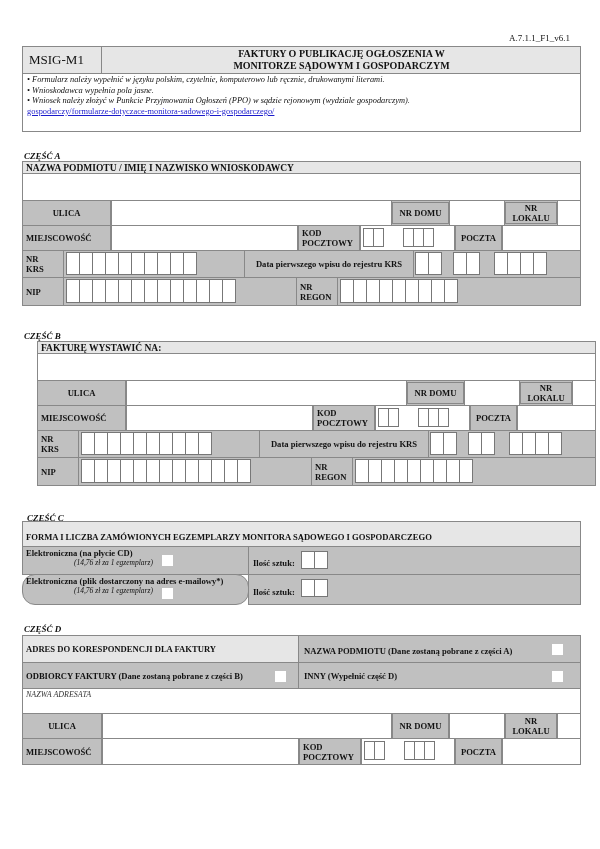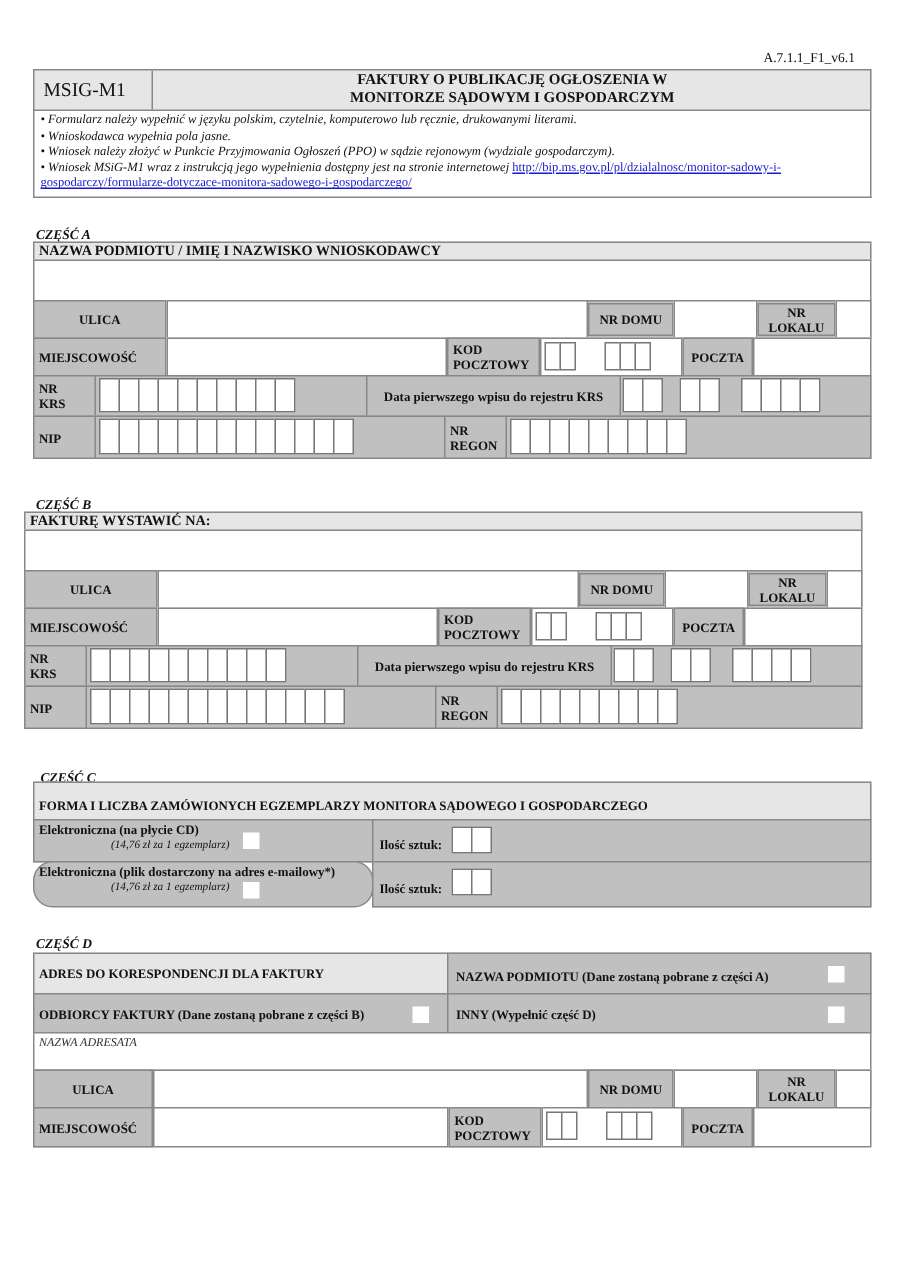--- a/index.html
+++ b/index.html
@@ -33,21 +33,20 @@
   <div class="title">
     <div>FAKTURY O PUBLIKACJĘ OGŁOSZENIA W</div>
     <div>MONITORZE SĄDOWYM I GOSPODARCZYM</div>
   </div>
 </div>
 
 <div class="abs notes">
   <div>• Formularz należy wypełnić w języku polskim, czytelnie, komputerowo lub ręcznie, drukowanymi literami.</div>
   <div>• Wnioskodawca wypełnia pola jasne.</div>
   <div>• Wniosek należy złożyć w Punkcie Przyjmowania Ogłoszeń (PPO) w sądzie rejonowym (wydziale gospodarczym).</div>
-  <div><span>• Wniosek MSiG-M1 wraz z instrukcją jego wypełnienia dostępny jest na stronie internetowej </span><a>http://bip.ms.gov.pl/pl/dzialalnosc/monitor-sadowy-i-</a></div>
   <div><a>gospodarczy/formularze-dotyczace-monitora-sadowego-i-gospodarczego/</a></div>
 </div>
 
 <div class="abs sect" style="left:24px;top:151px;">CZĘŚĆ A</div>
 <div class="abs" style="left:22px;top:161px;width:559px;height:145px;">
   <div class="cell lg lbl" style="left:0;top:0;width:559px;height:13px;padding-left:3px;font-size:9.5px;">NAZWA PODMIOTU / IMIĘ I NAZWISKO WNIOSKODAWCY</div>
   <div class="cell w" style="left:0;top:12px;width:559px;height:28px;"></div>
 
   <div class="cell g" style="left:0;top:39px;width:559px;height:26px;"></div>
   <div class="cell g lbl c" style="left:0;top:39px;width:89px;height:26px;">ULICA</div>
@@ -79,21 +78,21 @@
   <div class="cell g" style="left:0;top:116px;width:559px;height:29px;"></div>
   <div class="cell g lbl" style="left:0;top:116px;width:42px;height:29px;padding-left:3px;">NIP</div>
   <div class="abs" style="left:44px;top:118px;"><span class="cb" style="width:14px;height:24px"></span><span class="cb" style="width:14px;height:24px"></span><span class="cb" style="width:14px;height:24px"></span><span class="cb" style="width:14px;height:24px"></span><span class="cb" style="width:14px;height:24px"></span><span class="cb" style="width:14px;height:24px"></span><span class="cb" style="width:14px;height:24px"></span><span class="cb" style="width:14px;height:24px"></span><span class="cb" style="width:14px;height:24px"></span><span class="cb" style="width:14px;height:24px"></span><span class="cb" style="width:14px;height:24px"></span><span class="cb" style="width:14px;height:24px"></span><span class="cb" style="width:14px;height:24px"></span></div>
   <div class="cell g lbl" style="left:274px;top:116px;width:42px;height:29px;padding-left:3px;">
       <span><span>NR</span><br><span>REGON</span></span>
     </div>
   <div class="abs" style="left:318px;top:118px;"><span class="cb" style="width:14px;height:24px"></span><span class="cb" style="width:14px;height:24px"></span><span class="cb" style="width:14px;height:24px"></span><span class="cb" style="width:14px;height:24px"></span><span class="cb" style="width:14px;height:24px"></span><span class="cb" style="width:14px;height:24px"></span><span class="cb" style="width:14px;height:24px"></span><span class="cb" style="width:14px;height:24px"></span><span class="cb" style="width:14px;height:24px"></span></div>
 </div>
 
 <div class="abs sect" style="left:24px;top:331px;">CZĘŚĆ B</div>
-<div class="abs" style="left:16px;top:341px;width:559px;height:145px;">
+<div class="abs" style="left:37px;top:341px;width:559px;height:145px;">
   <div class="cell lg lbl" style="left:0;top:0;width:559px;height:13px;padding-left:3px;font-size:9.5px;">FAKTURĘ WYSTAWIĆ NA:</div>
   <div class="cell w" style="left:0;top:12px;width:559px;height:28px;"></div>
   <div class="cell g" style="left:0;top:39px;width:559px;height:26px;"></div>
   <div class="cell g lbl c" style="left:0;top:39px;width:89px;height:26px;">ULICA</div>
   <div class="cell w" style="left:89px;top:39px;width:281px;height:26px;"></div>
   <div class="cell g lbl c" style="left:370px;top:41px;width:57px;height:22px;">NR DOMU</div>
   <div class="cell w" style="left:427px;top:39px;width:56px;height:26px;"></div>
   <div class="cell g lbl c" style="left:483px;top:41px;width:52px;height:22px;">
       <span><span>NR</span><br><span>LOKALU</span></span>
     </div>

